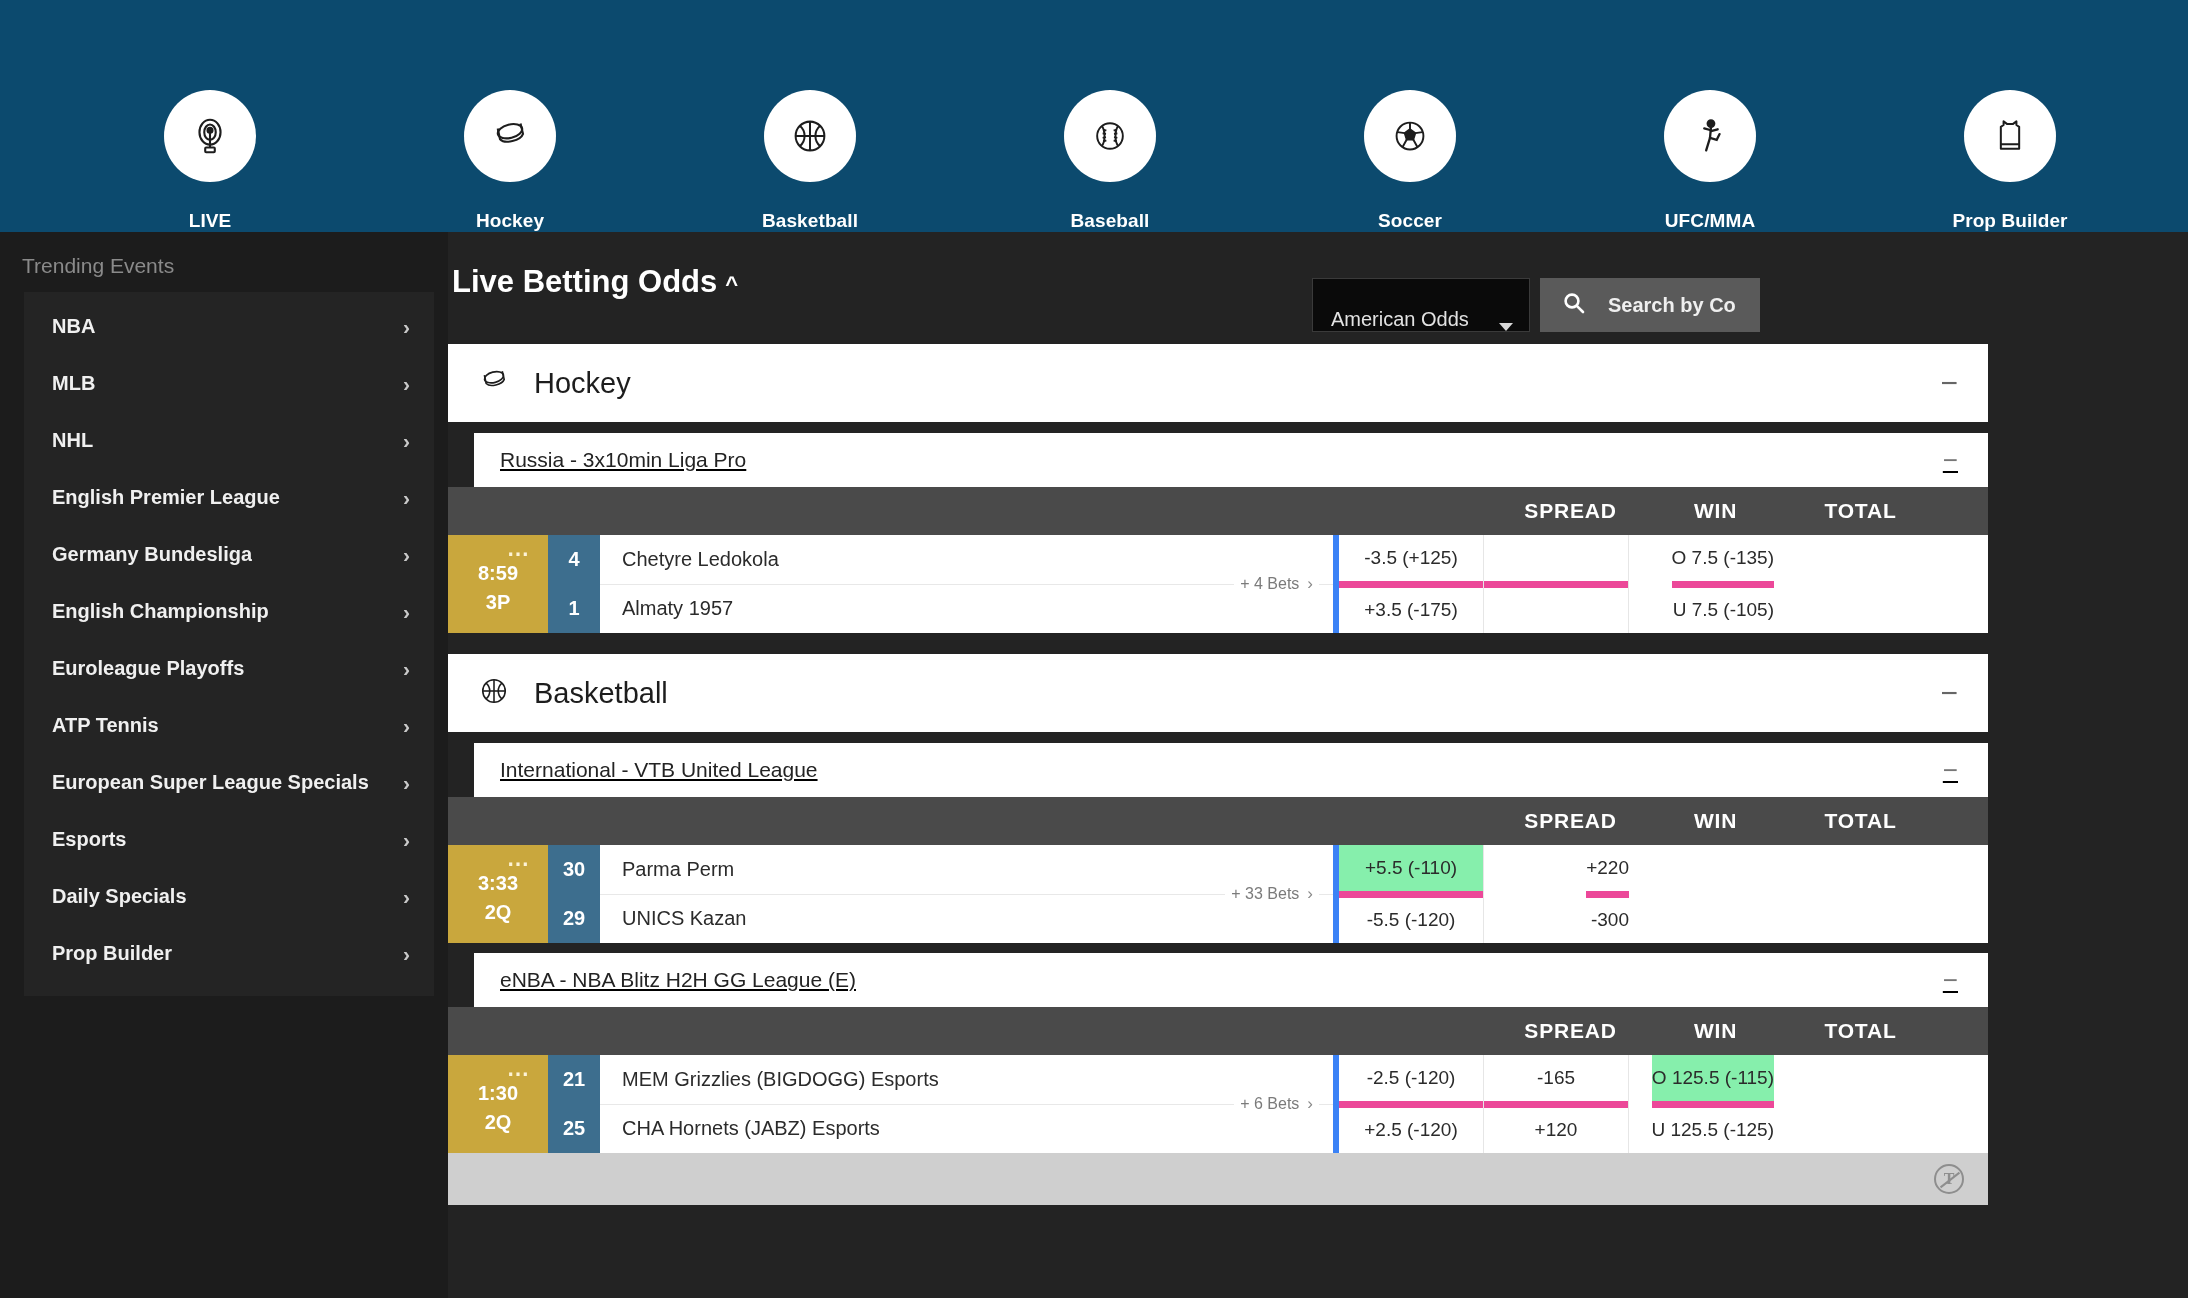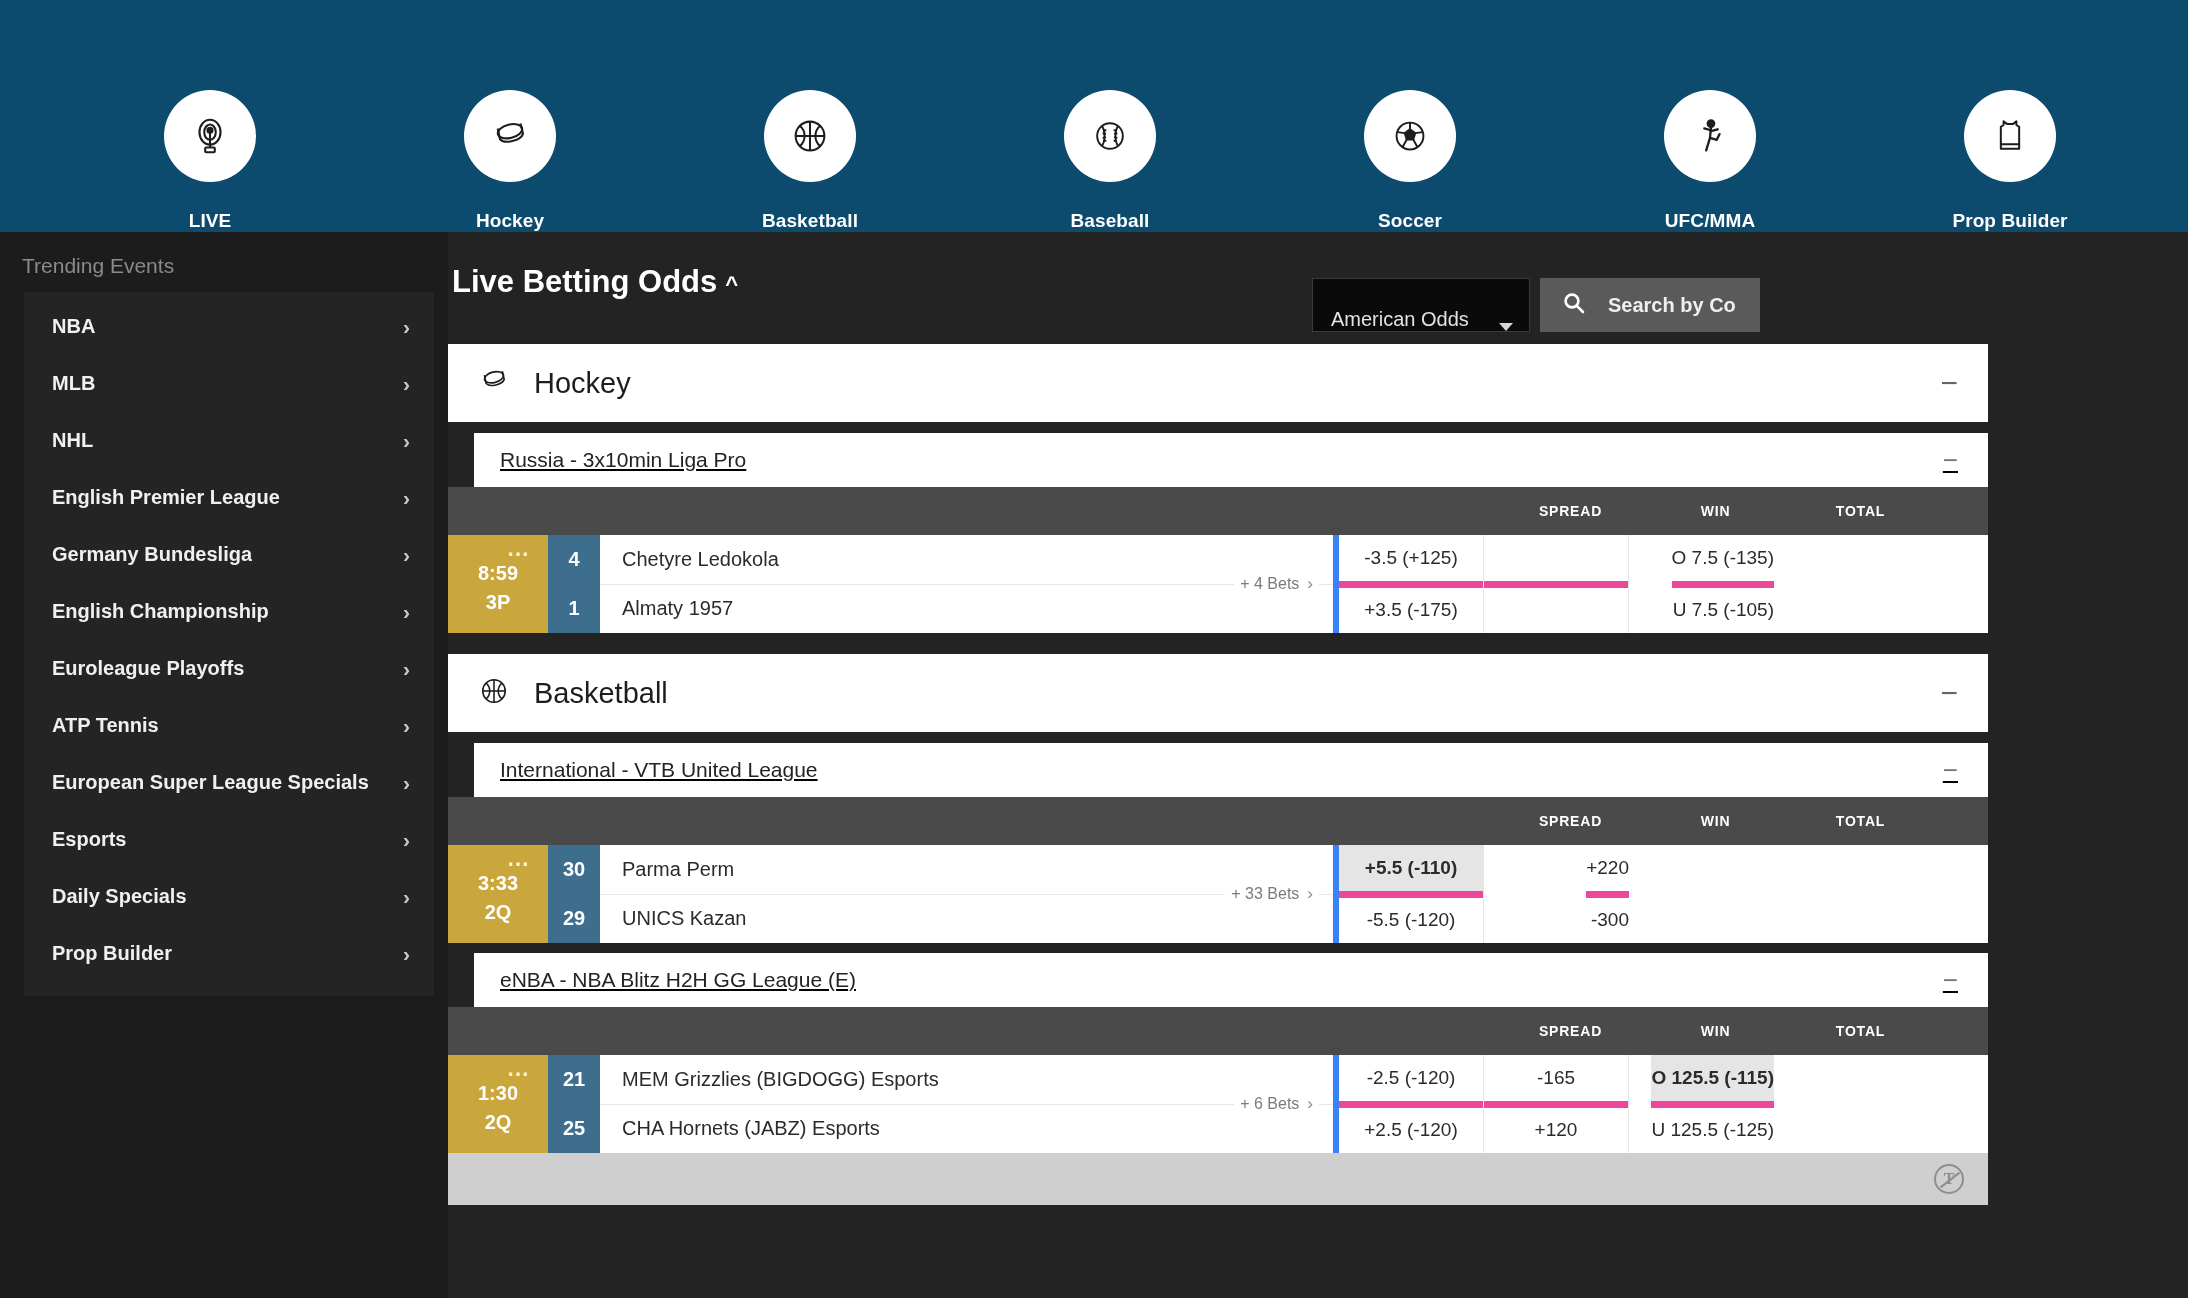--- a/index.html
+++ b/index.html
@@ -164,21 +164,21 @@
   .odds-table { margin-left: 0; width: 1540px; }
   .col-head-row {
     background: #4a4a4a;
     height: 48px;
     display: flex; align-items: center;
     margin-left: 0;
   }
   .ch-spacer { width: 1050px; }
   .ch-cell {
     width: 145px; text-align: center;
-    color: #ffffff; font-size: 14px; font-weight: bold;
+    color: #ffffff; font-size: 21px; font-weight: bold;
     letter-spacing: .8px;
   }
 
   .match-row {
     display: flex;
     background: #ffffff;
     margin-left: 0;
     height: 98px;
   }
   .time-cell {
@@ -238,21 +238,21 @@
     border-right: 1px solid #e6e6e6;
   }
   .odds-col:last-child { border-right: none; align-items: flex-end; }
   .odds-cell {
     flex: 1;
     display: flex; align-items: center; justify-content: center;
     color: #2b2b2b; font-size: 19px;
     cursor: pointer;
   }
   .odds-cell.top { border-bottom: 7px solid #ec4899; }
-  .odds-cell.highlight { background: #e5e5e5; font-weight: bold; }
+  .odds-cell.highlight { background: #86efac; }
   .odds-cell.empty { cursor: default; }
 
   .table-footer {
     width: 1540px;
     height: 52px;
     background: #cfcfcf;
     display: flex; align-items: center; justify-content: flex-end;
     padding-right: 24px;
   }
   .footer-badge {

